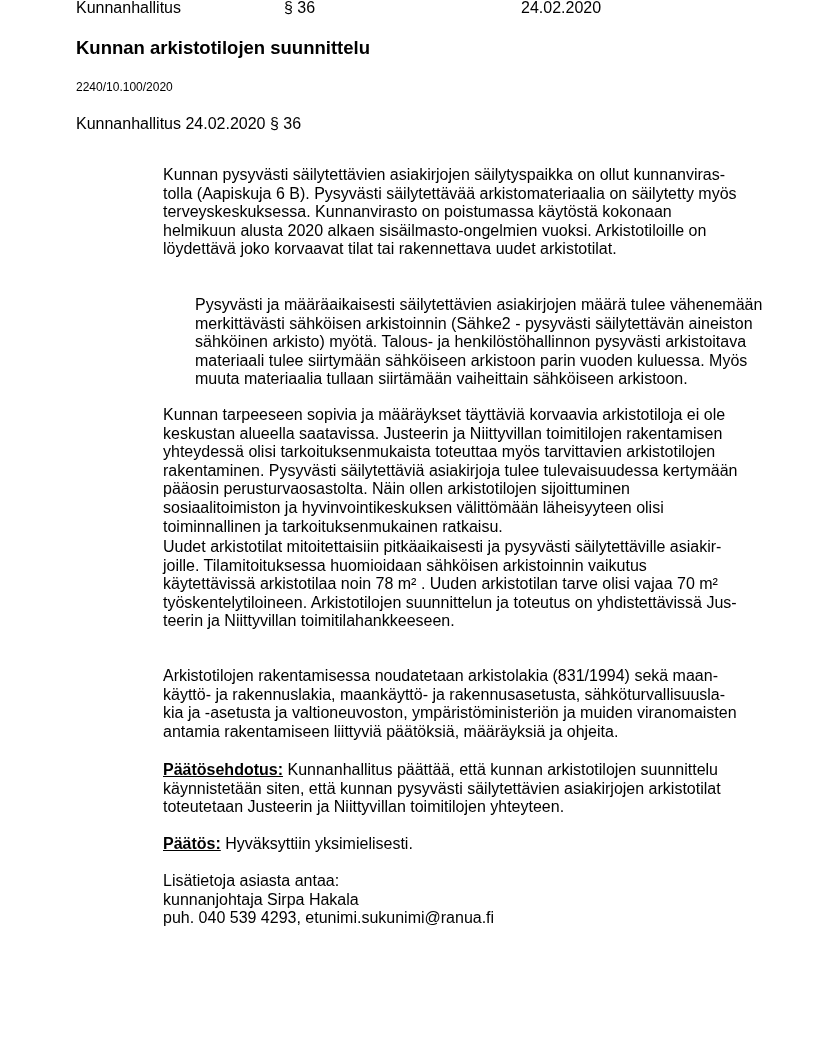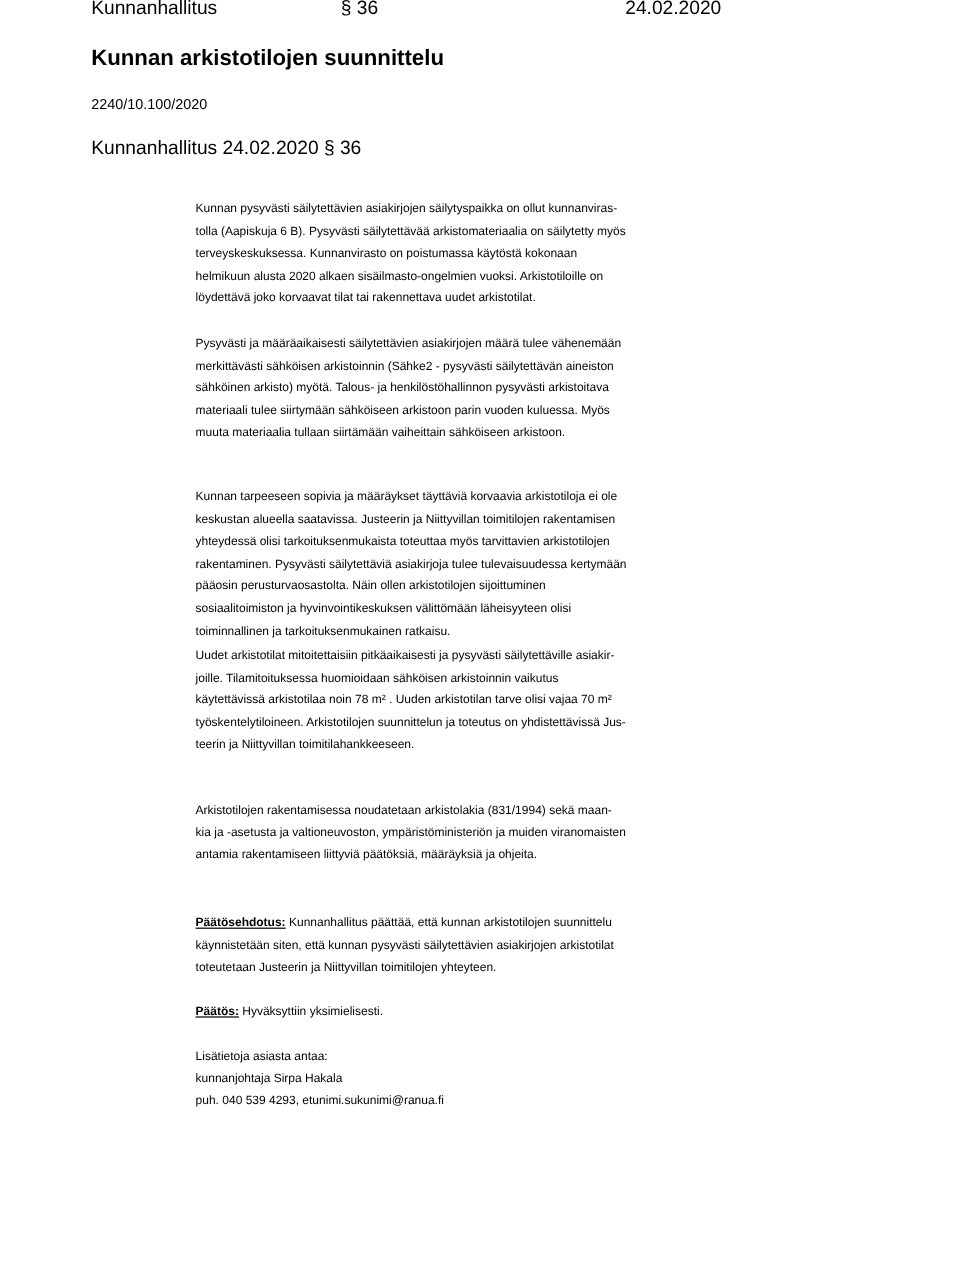--- a/index.html
+++ b/index.html
@@ -7,21 +7,21 @@
       width: 816px; height: 1056px; position: relative; overflow: hidden;
       font-family: "Liberation Sans", sans-serif; color: #000000;
     }
     .hdr { position: absolute; top: -2px; font-size: 16px; line-height: 20px; }
     #hdr-left { left: 76px; }
     #hdr-mid { left: 284px; }
     #hdr-right { left: 521px; }
     #title { position: absolute; left: 76px; top: 37px; font-size: 18.5px; font-weight: bold; line-height: 22px; margin: 0; }
     #docnum { position: absolute; left: 76px; top: 77px; font-size: 12px; line-height: 20px; }
     #meeting { position: absolute; left: 76px; top: 114px; font-size: 16px; line-height: 20px; }
-    .body { position: absolute; left: 163px; width: 600px; font-size: 10px; line-height: 18.6px; }
+    .body { position: absolute; left: 163px; width: 600px; font-size: 16px; line-height: 18.6px; }
     .body .ln { display: block; white-space: nowrap; }
     .lbl { font-weight: bold; text-decoration: underline; }
   </style>
 </head>
 <body>
 
 <div>
   <span id="hdr-left" class="hdr">Kunnanhallitus</span>
   <span id="hdr-mid" class="hdr">§ 36</span>
   <span id="hdr-right" class="hdr">24.02.2020</span>
@@ -32,21 +32,21 @@
 <div id="meeting">Kunnanhallitus 24.02.2020 § 36</div>
 
 <div class="body" style="top:166px;">
   <span class="ln">Kunnan pysyvästi säilytettävien asiakirjojen säilytyspaikka on ollut kunnanviras-</span>
   <span class="ln">tolla (Aapiskuja 6 B). Pysyvästi säilytettävää arkistomateriaalia on säilytetty myös</span>
   <span class="ln">terveyskeskuksessa. Kunnanvirasto on poistumassa käytöstä kokonaan</span>
   <span class="ln">helmikuun alusta 2020 alkaen sisäilmasto-ongelmien vuoksi. Arkistotiloille on</span>
   <span class="ln">löydettävä joko korvaavat tilat tai rakennettava uudet arkistotilat.</span>
 </div>
 
-<div class="body" style="top:278px;">
+<div class="body" style="top:296px;margin-left:32px;">
   <span class="ln">Pysyvästi ja määräaikaisesti säilytettävien asiakirjojen määrä tulee vähenemään</span>
   <span class="ln">merkittävästi sähköisen arkistoinnin (Sähke2 - pysyvästi säilytettävän aineiston</span>
   <span class="ln">sähköinen arkisto) myötä. Talous- ja henkilöstöhallinnon pysyvästi arkistoitava</span>
   <span class="ln">materiaali tulee siirtymään sähköiseen arkistoon parin vuoden kuluessa. Myös</span>
   <span class="ln">muuta materiaalia tullaan siirtämään vaiheittain sähköiseen arkistoon.</span>
 </div>
 
 <div class="body" style="top:390px;margin-top:16px;">
   <span class="ln">Kunnan tarpeeseen sopivia ja määräykset täyttäviä korvaavia arkistotiloja ei ole</span>
   <span class="ln">keskustan alueella saatavissa. Justeerin ja Niittyvillan toimitilojen rakentamisen</span>
@@ -60,20 +60,21 @@
 <div class="body" style="top:538px;">
   <span class="ln">Uudet arkistotilat mitoitettaisiin pitkäaikaisesti ja pysyvästi säilytettäville asiakir-</span>
   <span class="ln">joille. Tilamitoituksessa huomioidaan sähköisen arkistoinnin vaikutus</span>
   <span class="ln">käytettävissä arkistotilaa noin 78 m² . Uuden arkistotilan tarve olisi vajaa 70 m²</span>
   <span class="ln">työskentelytiloineen. Arkistotilojen suunnittelun ja toteutus on yhdistettävissä Jus-</span>
   <span class="ln">teerin ja Niittyvillan toimitilahankkeeseen.</span>
 </div>
 
 <div class="body" style="top:667px;">
   <span class="ln">Arkistotilojen rakentamisessa noudatetaan arkistolakia (831/1994) sekä maan-</span>
+  <span class="ln">käyttö- ja rakennuslakia, maankäyttö- ja rakennusasetusta, sähköturvallisuusla-</span>
   <span class="ln">kia ja -asetusta ja valtioneuvoston, ympäristöministeriön ja muiden viranomaisten</span>
   <span class="ln">antamia rakentamiseen liittyviä päätöksiä, määräyksiä ja ohjeita.</span>
 </div>
 
 <div class="body" style="top:761px;">
   <span class="ln"><span class="lbl">Päätösehdotus:</span><span> Kunnanhallitus päättää, että kunnan arkistotilojen suunnittelu</span></span>
   <span class="ln">käynnistetään siten, että kunnan pysyvästi säilytettävien asiakirjojen arkistotilat</span>
   <span class="ln">toteutetaan Justeerin ja Niittyvillan toimitilojen yhteyteen.</span>
 </div>
 

